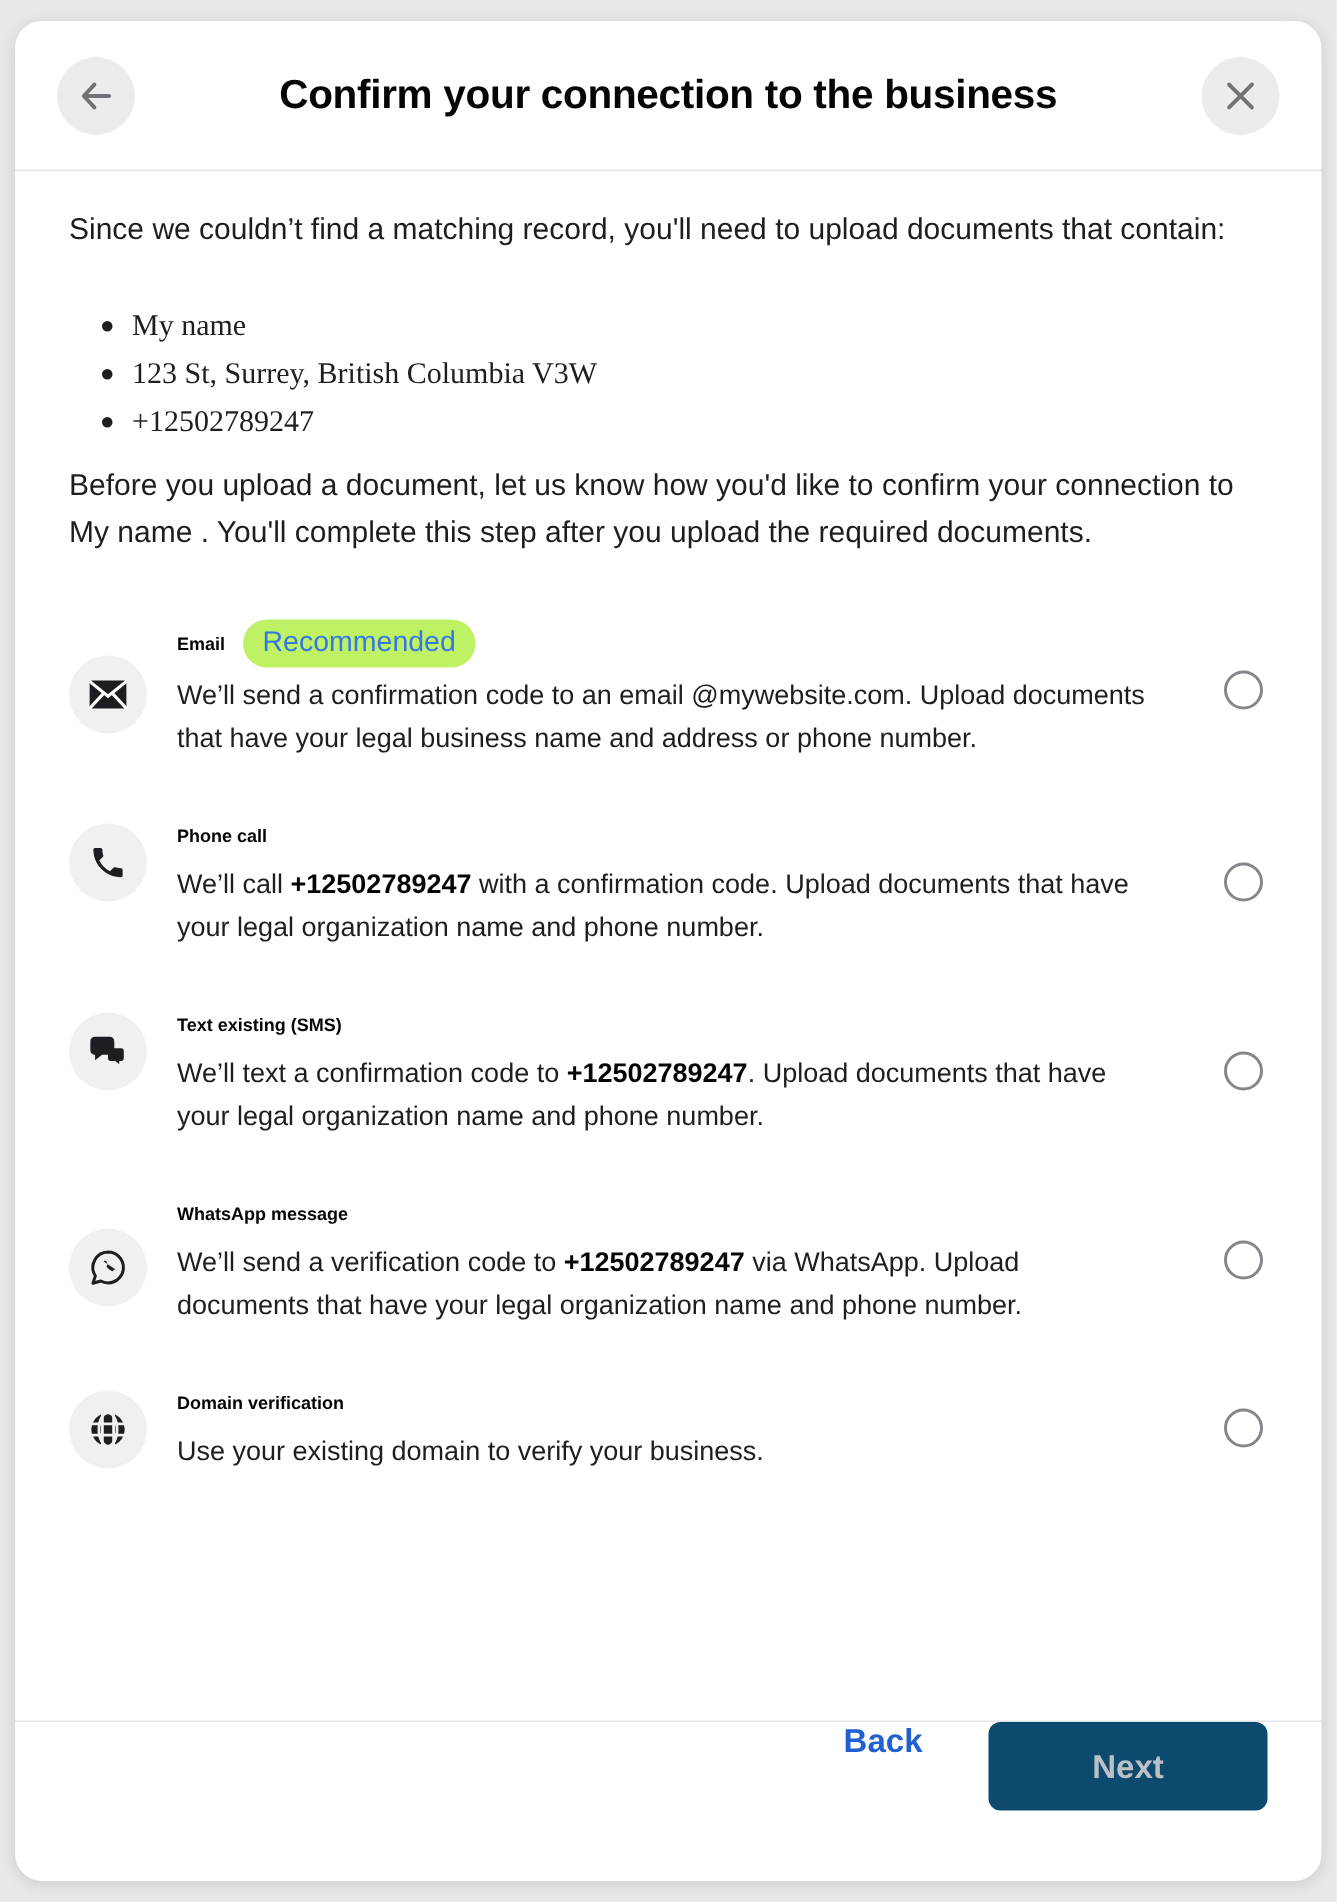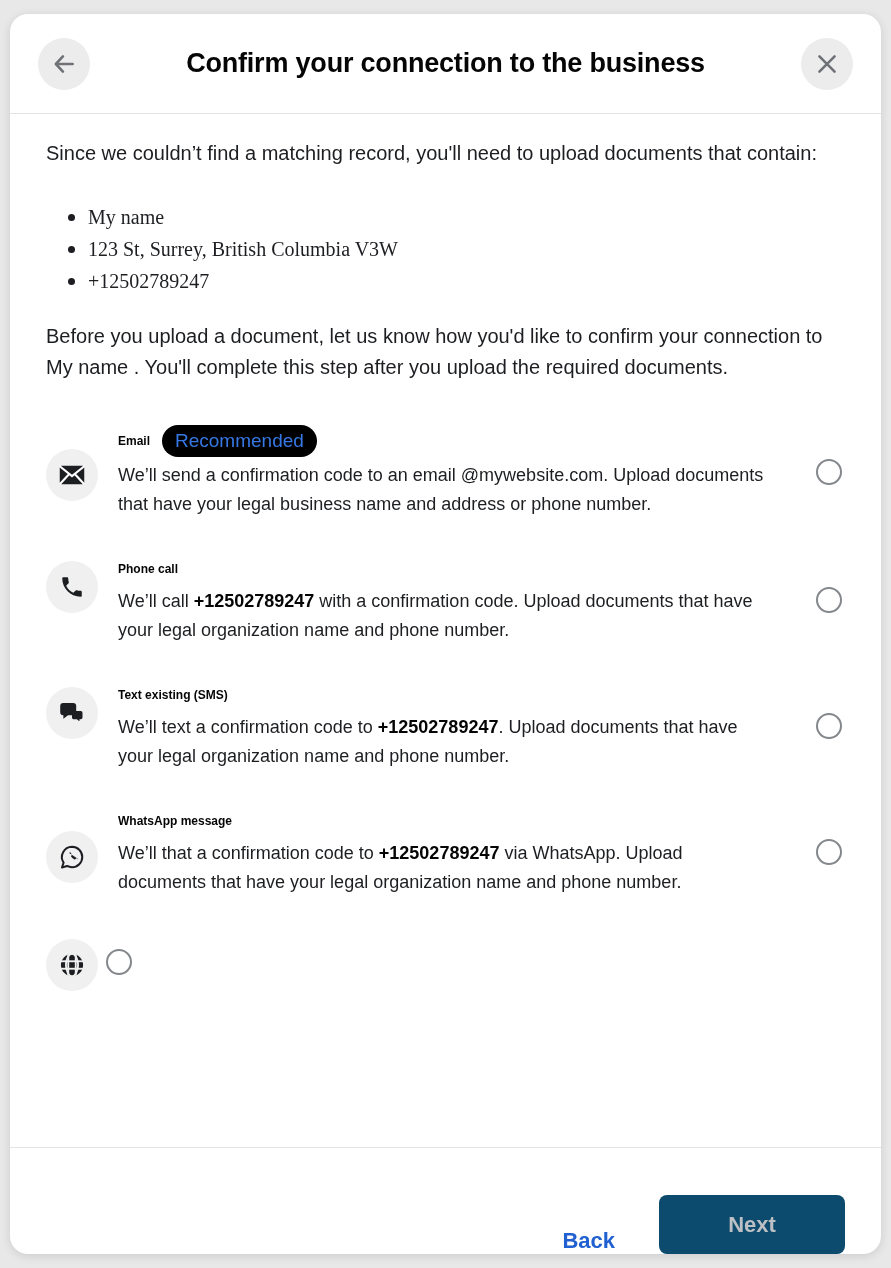--- a/index.html
+++ b/index.html
@@ -69,21 +69,21 @@
     font-family: Liberation Serif, serif;
   }
   .req-list li::before {
     content: "";
     position: absolute;
     left: 0; top: 13px;
     width: 7px; height: 7px;
     border-radius: 50%;
     background: #1c1e21;
   }
-  .instruction-paragraph { margin-top: 24px; max-width: 830px; }
+  .instruction-paragraph { margin-top: 12px; max-width: 830px; }
   
   .options { margin-top: 42px; }
   .option-row {
     display: flex;
     align-items: center;
     margin-bottom: 36px;
   }
   .opt-icon-circle {
     width: 52px; height: 52px;
     flex: 0 0 52px;
@@ -109,21 +109,21 @@
     margin-bottom: 4px;
   }
   .opt-title {
     font-size: 12px;
     font-weight: 600;
     color: #050505;
     line-height: 28px;
   }
   .badge {
     display: inline-block;
-    background: #000000;
+    background: #bef264;
     color: #3578e5;
     font-size: 19px;
     line-height: 22px;
     padding: 5px 13px;
     border-radius: 16px;
   }
   .opt-desc {
     font-size: 18px;
     line-height: 29px;
     color: #1c1e21;
@@ -136,21 +136,21 @@
     border: 2px solid #84878b;
     background: #fff;
     cursor: pointer;
     margin-left: 8px;
   }
   
   .modal-footer {
     flex: 0 0 107px;
     border-top: 1px solid #e2e4e7;
     display: flex;
-    align-items: flex-end;
+    align-items: flex-start;
     justify-content: flex-end;
     padding: 0 36px;
   }
   .back-btn {
     background: none;
     border: none;
     color: #2160d1;
     font-family: "Liberation Sans", sans-serif;
     font-size: 22px;
     font-weight: 700;
@@ -260,38 +260,44 @@
         <div class="opt-icon-circle">
           <svg width="28" height="28" viewBox="0 0 24 24" fill="none">
             <path d="M12 3.2a8.8 8.8 0 0 1 0 17.6 8.7 8.7 0 0 1-4.2-1.1L3.4 21l1.4-4.2A8.8 8.8 0 0 1 12 3.2z" stroke="#1c1e21" stroke-width="1.7" stroke-linejoin="round"></path>
             <path d="M9.1 7.9c.2-.5.5-.5.7-.5h.6c.2 0 .4 0 .6.5.2.5.7 1.7.7 1.8 0 .1.1.3 0 .5-.1.2-.2.3-.4.5-.2.2-.4.4-.2.7.2.3.8 1.2 1.6 1.9 1.1.9 1.9 1.2 2.2 1.3.3.1.4 0 .6-.2l.7-.8c.2-.3.4-.2.7-.1.3.1 1.6.8 1.9.9z" fill="#1c1e21" transform="scale(0.82) translate(2.6 2.6)"></path>
           </svg>
         </div>
         <div class="opt-text">
           <div class="opt-title-line">
             <span class="opt-title">WhatsApp message</span>
           </div>
-          <div class="opt-desc"><span>We’ll that a confirmation code to </span><b>+12502789247</b><span> via WhatsApp. Upload documents that have your legal organization name and phone number.</span></div>
+          <div class="opt-desc"><span>We’ll send a verification code to </span><b>+12502789247</b><span> via WhatsApp. Upload documents that have your legal organization name and phone number.</span></div>
         </div>
         <div class="radio"></div>
       </div>
 
       <div class="option-row short">
         <div class="opt-icon-circle">
           <svg width="28" height="28" viewBox="0 0 24 24">
             <circle cx="12" cy="12" r="9.5" fill="#1c1e21"></circle>
             <g stroke="#f0f0f1" stroke-width="1.6" fill="none">
               <line x1="2.5" y1="8.8" x2="21.5" y2="8.8"></line>
               <line x1="2.5" y1="15.2" x2="21.5" y2="15.2"></line>
               <line x1="8.8" y1="2.8" x2="8.8" y2="21.2"></line>
               <line x1="15.2" y1="2.8" x2="15.2" y2="21.2"></line>
               <ellipse cx="12" cy="12" rx="5.2" ry="9.5"></ellipse>
             </g>
           </svg>
         </div>
+        <div class="opt-text">
+          <div class="opt-title-line">
+            <span class="opt-title">Domain verification</span>
+          </div>
+          <div class="opt-desc"><span>Use your existing domain to verify your business.</span><b></b><span></span></div>
+        </div>
         <div class="radio"></div>
       </div>
 
     </div>
   </div>
 
   <div class="modal-footer">
     <button class="back-btn">Back</button>
     <button class="next-btn" disabled="">Next</button>
   </div>

